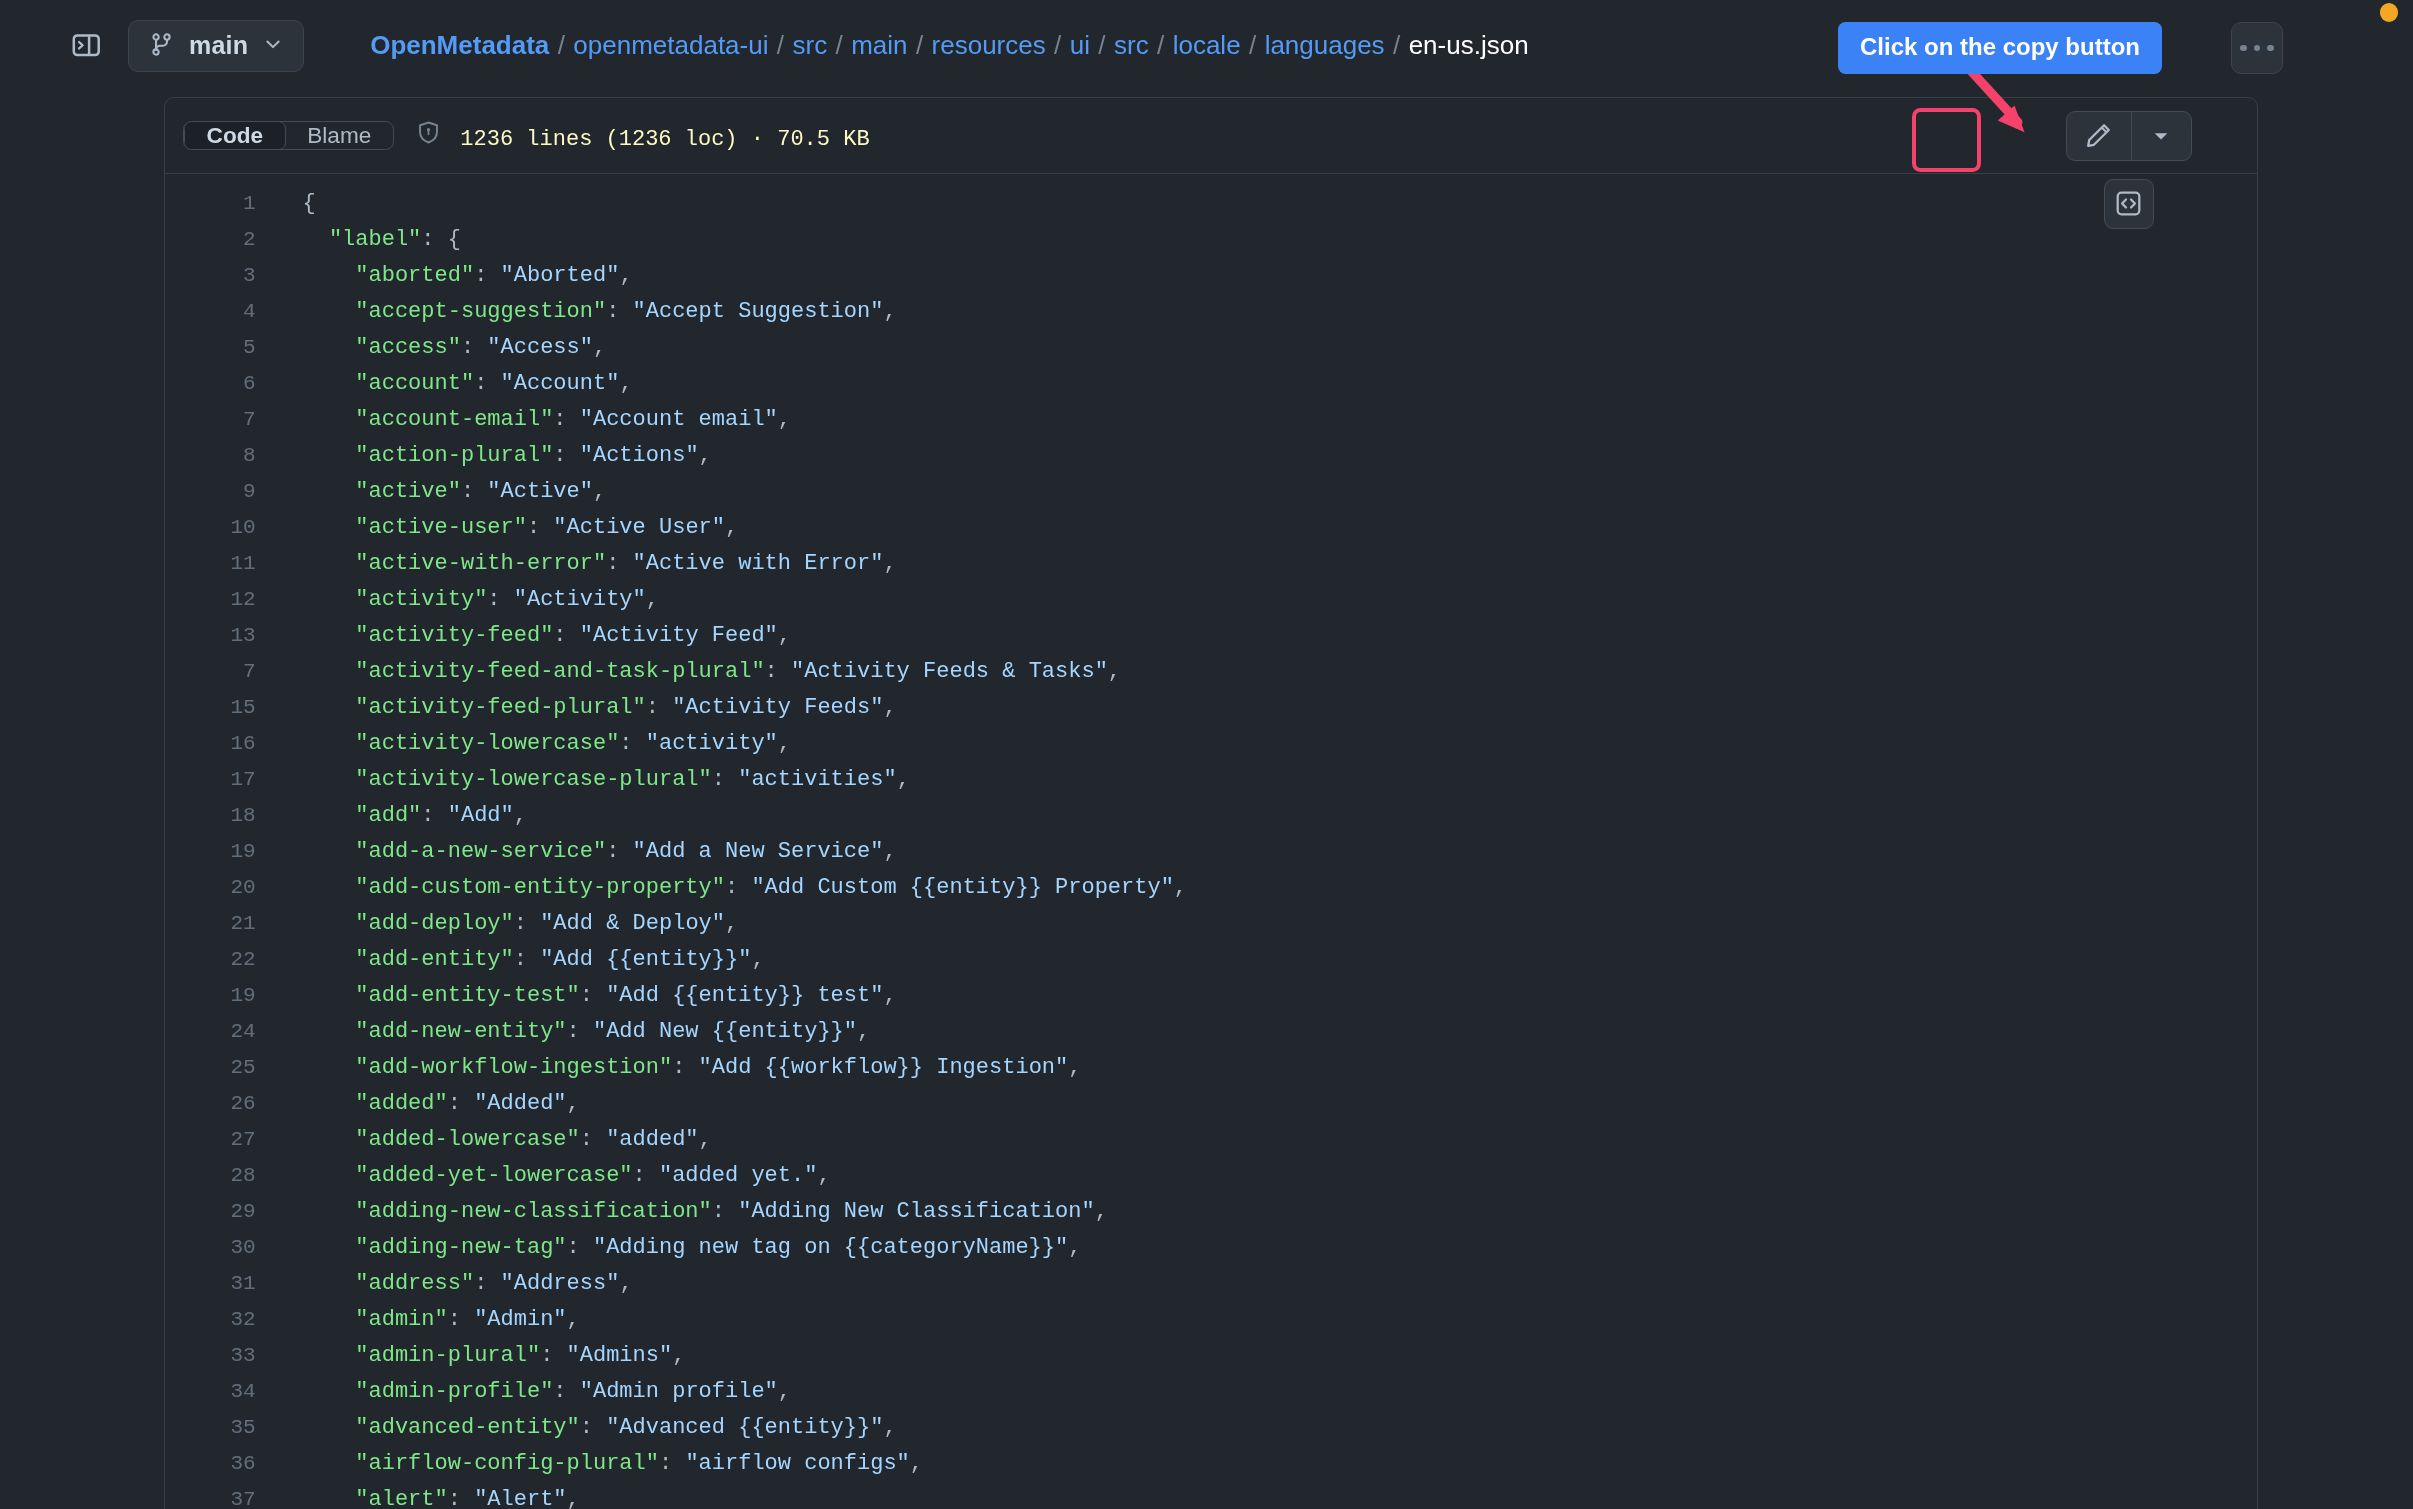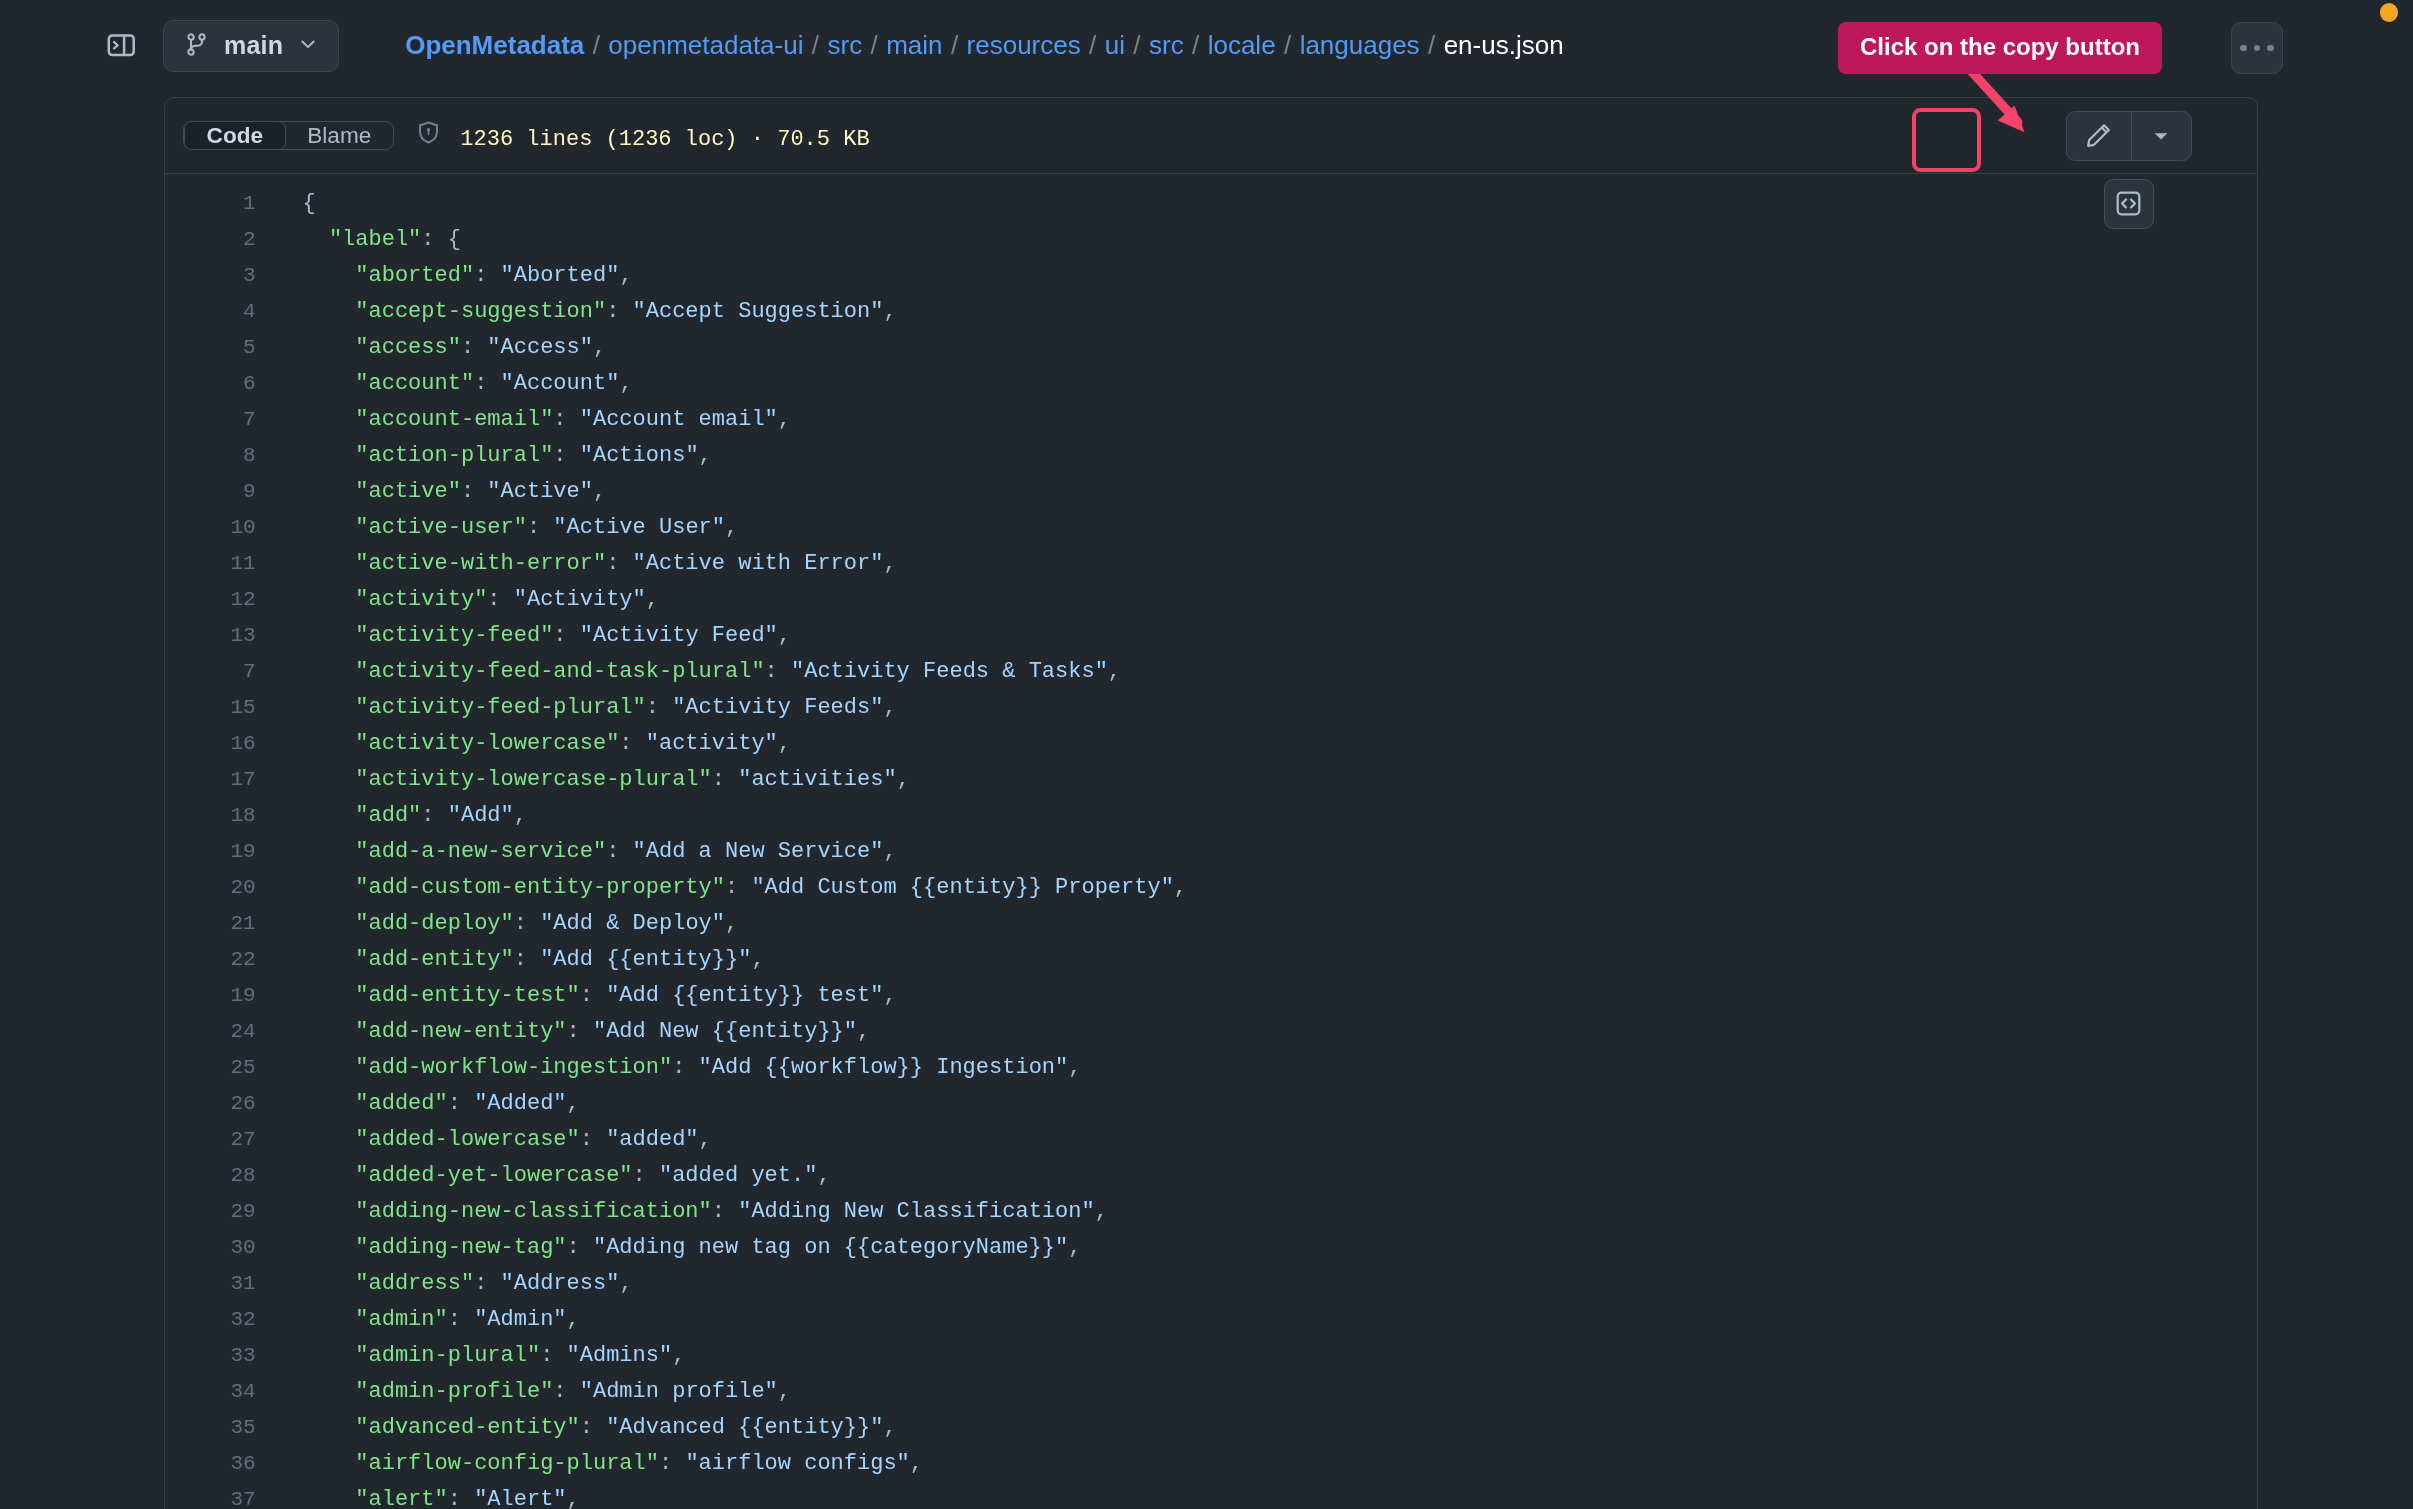--- a/index.html
+++ b/index.html
@@ -12,21 +12,21 @@
   * { box-sizing: border-box; }
 
   
   .header {
     position: absolute;
     top: 0; left: 0;
     width: 2061px; height: 91px;
     background: #22272e;
     display: flex;
     align-items: center;
-    padding-left: 104px;
+    padding-left: 69px;
   }
   .sidebar-toggle {
     width: 34px; height: 34px;
     display: flex; align-items: center; justify-content: center;
     cursor: pointer;
     margin-right: 25px;
   }
   .sidebar-toggle svg { display: block; }
 
   .branch-pill {
@@ -67,21 +67,21 @@
   .breadcrumb .crumb.current {
     color: #ffffff;
     font-weight: 400;
     cursor: default;
   }
 
   
   .callout {
     position: absolute;
     left: 1838px; top: 22px;
-    background: #be185d;
+    background: #3b82f6;
     color: #ffffff;
     font-size: 24px;
     font-weight: 700;
     padding: 11px 22px 12.6px 22px;
     border-radius: 7.5px;
     white-space: nowrap;
     z-index: 40;
   }
   .callout-arrow {
     position: absolute;

